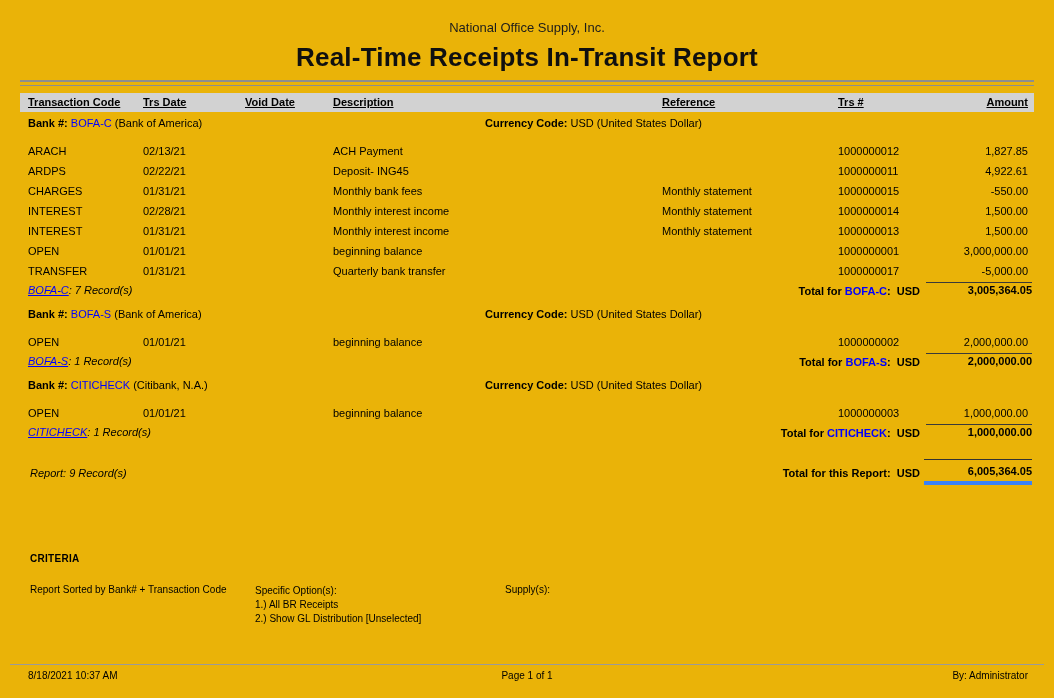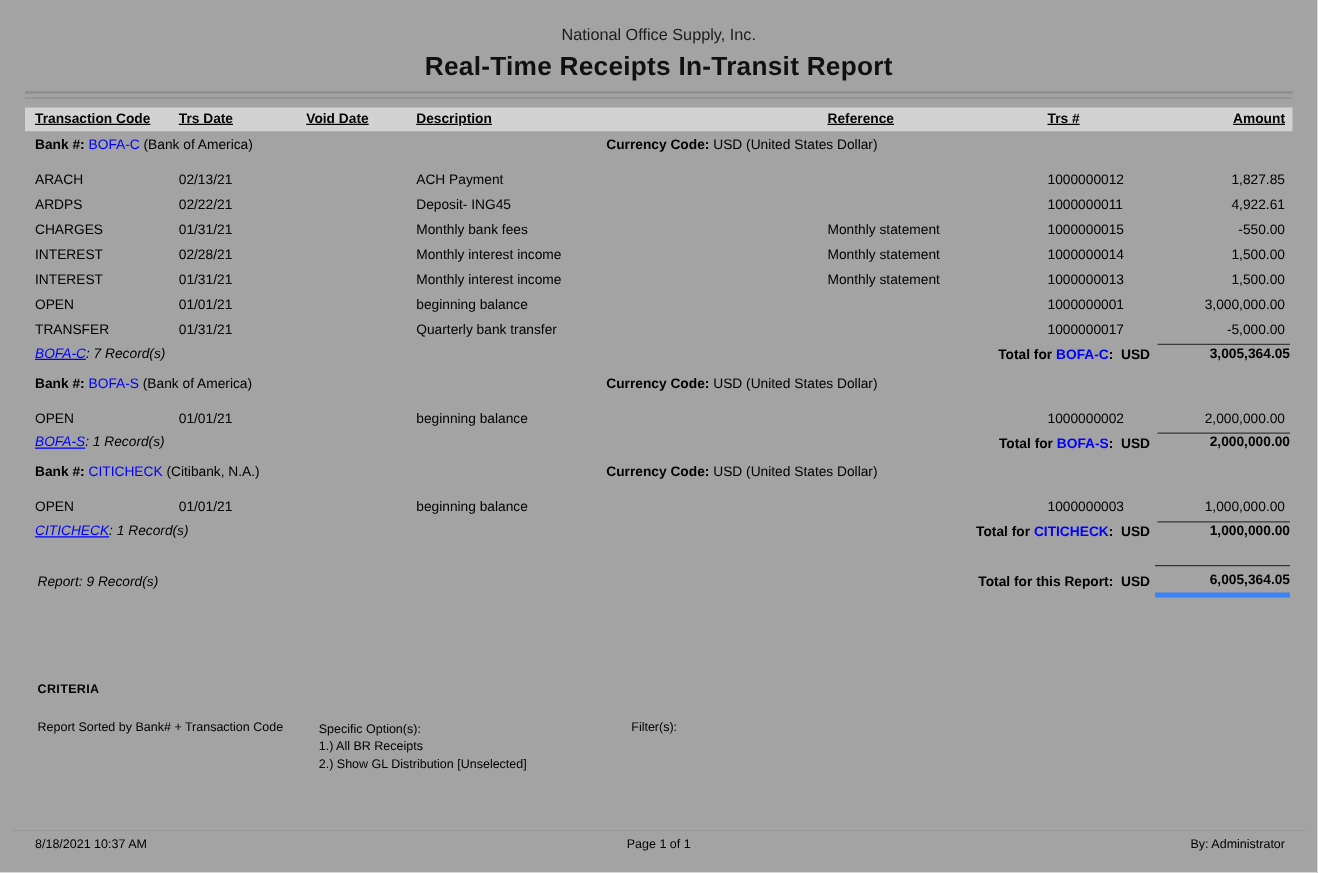--- a/index.html
+++ b/index.html
@@ -1,19 +1,19 @@
 <!DOCTYPE html>
 <html><head>
 <meta charset="utf-8">
 <style>
   html,body{margin:0;padding:0;background:#fff;}
-  .page{position:relative;width:1054px;height:698px;background:#a3a3a3;overflow:hidden;
+  .page{position:relative;width:1054px;height:698px;background:#eab308;overflow:hidden;
         font-family:"Liberation Sans",sans-serif;font-size:11px;color:#000;}
   .company{text-align:center;padding-top:20px;font-size:13px;color:#1c1c1c;}
-  .title{text-align:center;margin-top:7px;font-size:21px;font-weight:600;color:#101010;letter-spacing:.2px;}
+  .title{text-align:center;margin-top:7px;font-size:26px;font-weight:600;color:#101010;letter-spacing:.2px;}
   .rule-double{margin:7px 20px 0;height:3px;border-top:2px solid #8e8e8e;border-bottom:1px solid #8e8e8e;}
   .hdr{position:relative;height:20px;margin-top:7px;}
   .hdr-bg{position:absolute;left:20px;right:20px;top:0;height:19px;background:#d2d2d2;}
   .cell{position:absolute;white-space:nowrap;}
   .h{font-weight:bold;text-decoration:underline;top:3px;}
   .c-code{left:28px}.c-date{left:143px}.c-void{left:245px}.c-desc{left:333px}
   .c-ref{left:662px}.c-num{left:838px}.c-amt{right:26px;text-align:right;}
   .c-curr{left:485px}
   .blue{color:#0000ff;}
   .u{text-decoration:underline;}
@@ -202,21 +202,21 @@
   </div>
 
   <div class="criteria-h">CRITERIA</div>
   <div class="criteria-row">
     <span class="cell crit-sort">Report Sorted by Bank# + Transaction Code</span>
     <div class="crit-opts">
       <div>Specific Option(s):</div>
       <div>1.) All BR Receipts</div>
       <div>2.) Show GL Distribution [Unselected]</div>
     </div>
-    <span class="cell crit-filter">Filter(s):</span>
+    <span class="cell crit-filter">Supply(s):</span>
   </div>
 
   <div class="footer-line"></div>
   <div class="footer">
     <span class="cell f-left">8/18/2021 10:37 AM</span>
     <span class="f-center">Page 1 of 1</span>
     <span class="cell f-right">By: Administrator</span>
   </div>
 
 </div>

